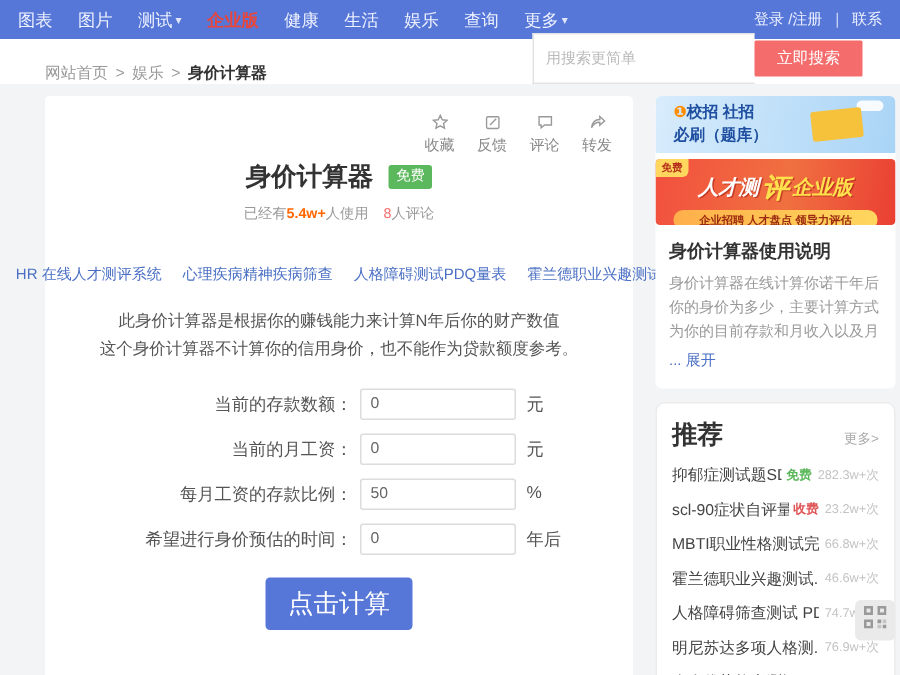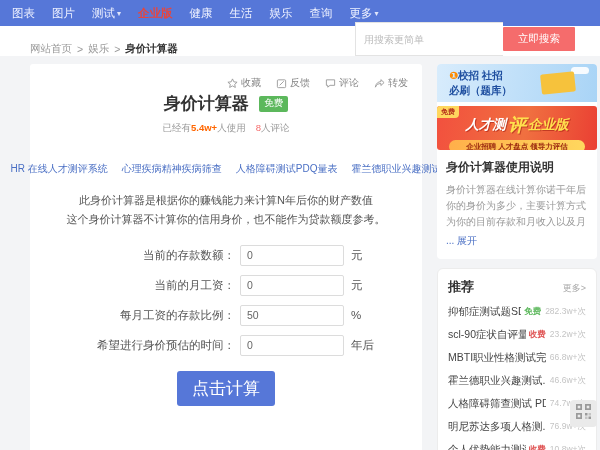--- a/index.html
+++ b/index.html
@@ -29,21 +29,21 @@
     padding:16px 8px; outline:none; color:#333; font-family:inherit; }
   .search input::placeholder { color:#bbb; }
   .search button { width:72px; height:24px; background:#f56c6c; color:#fff; border:none; font-size:10.5px;
     cursor:pointer; font-family:inherit; border-radius:1px; }
 
   
   .content { display:flex; align-items:flex-start; padding:8px 0 0 30px; }
   .card { width:392px; background:#fff; border-radius:3px; padding:12px 14px 20px; height:500px; }
 
   .actions { display:flex; justify-content:flex-end; gap:15px; font-size:10px; color:#888; }
-  .action { display:flex; align-items:center; gap:3px; cursor:pointer; }
+  .action { display:flex; align-items:center; gap:3px; cursor:pointer;flex-direction:column; }
   .action svg { display:block; }
 
   .title-row { text-align:center; margin-top:2px; }
   .page-title { font-size:17px; font-weight:bold; color:#333; display:inline; }
   .free-badge { display:inline-block; background:#5cb85c; color:#fff; font-size:9.5px; padding:1.5px 5px;
     border-radius:2px; margin-left:6px; vertical-align:3px; }
 
   .usage { text-align:center; font-size:9.5px; color:#999; margin-top:7px; }
   .usage .hot-num { color:#f60; font-weight:bold; }
   .usage .cmt-num { color:#f56c6c; }
@@ -89,21 +89,21 @@
   .b2-t3 { font-size:13.5px; color:#ffe14d; text-shadow:1px 1px 0 rgba(150,20,10,.5); }
   .b2-sub { margin:3px auto 0; width:136px; background:linear-gradient(90deg,#ffaf4a,#ffd75e); color:#9c2a10;
     font-size:7.5px; text-align:center; border-radius:8px; padding:1.5px 0; font-weight:bold; }
   .guide { padding:9px 9px 11px; }
   .guide-title { font-size:12px; font-weight:bold; color:#333; }
   .guide-text { font-size:10px; color:#999; line-height:1.6; margin-top:6px; }
   .guide-expand { color:#4a6fc4; font-size:10px; margin-top:1px; display:inline-block; cursor:pointer; }
 
   .side-card { background:#fff; border:1px solid #ececec; border-radius:6px; margin-top:9px; padding:9px 10px 11px; }
   .side-card-header { display:flex; align-items:baseline; justify-content:space-between; }
-  .side-card-title { font-size:13px; font-weight:bold; color:#333; }
+  .side-card-title { font-size:17px; font-weight:bold; color:#333; }
   .side-more { font-size:9px; color:#aaa; cursor:pointer; }
   .side-item { display:flex; align-items:center; margin-top:9px; cursor:pointer; }
   .side-item-title { font-size:10.5px; color:#444; white-space:nowrap; overflow:hidden; }
   .side-tag { font-size:8.5px; margin-left:3px; font-weight:bold; flex:none; }
   .tag-free { color:#5cb85c; } .tag-paid { color:#e05555; }
   .side-count { margin-left:auto; font-size:8.5px; color:#c4c4c4; white-space:nowrap; padding-left:4px; flex:none; }
 
   .qr-float { position:absolute; right:3px; top:400px; width:27px; height:27px; background:#eaeaea;
     border-radius:4px; display:flex; align-items:center; justify-content:center; cursor:pointer; }
 </style>
@@ -151,20 +151,25 @@
       <span class="nav-item">
         <span>查询</span>
 
       </span>
 
       <span class="nav-item">
         <span>更多</span>
         <span class="caret">▾</span>
       </span>
     </nav>
+  <div class="header-right">
+    <span>登录 /注册</span>
+    <span>｜</span>
+    <span>联系</span>
+  </div>
 </div>
 
 <div class="subheader">
   <div class="breadcrumb">
     <span class="bc-item">网站首页</span>
     <span>&gt;</span>
     <span class="bc-item">娱乐</span>
     <span>&gt;</span>
     <span class="bc-current">身价计算器</span>
   </div>

